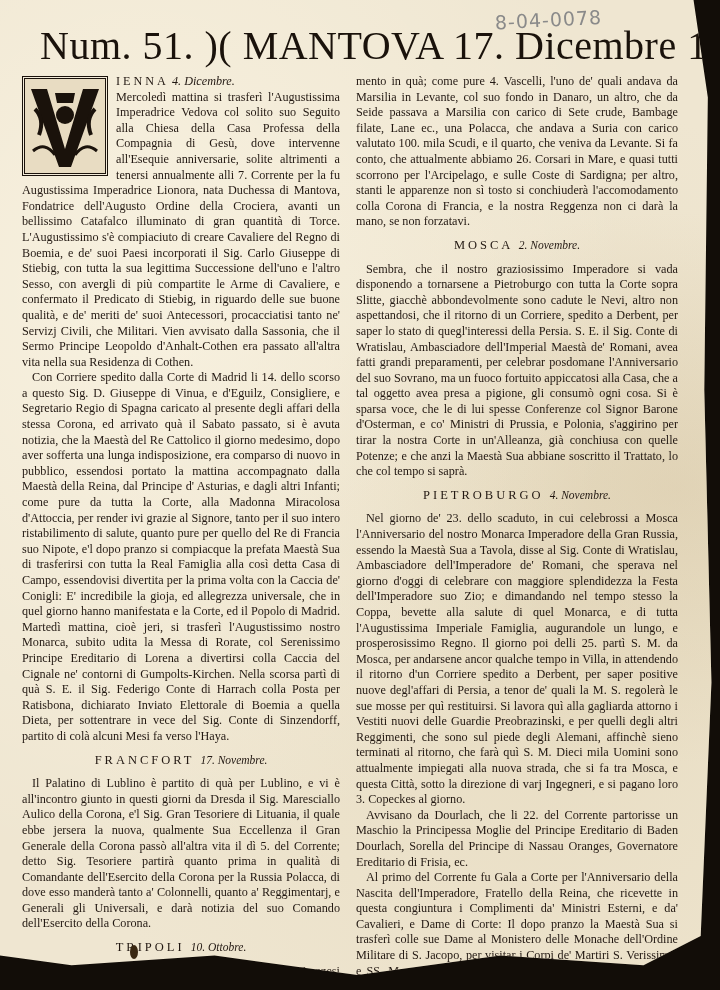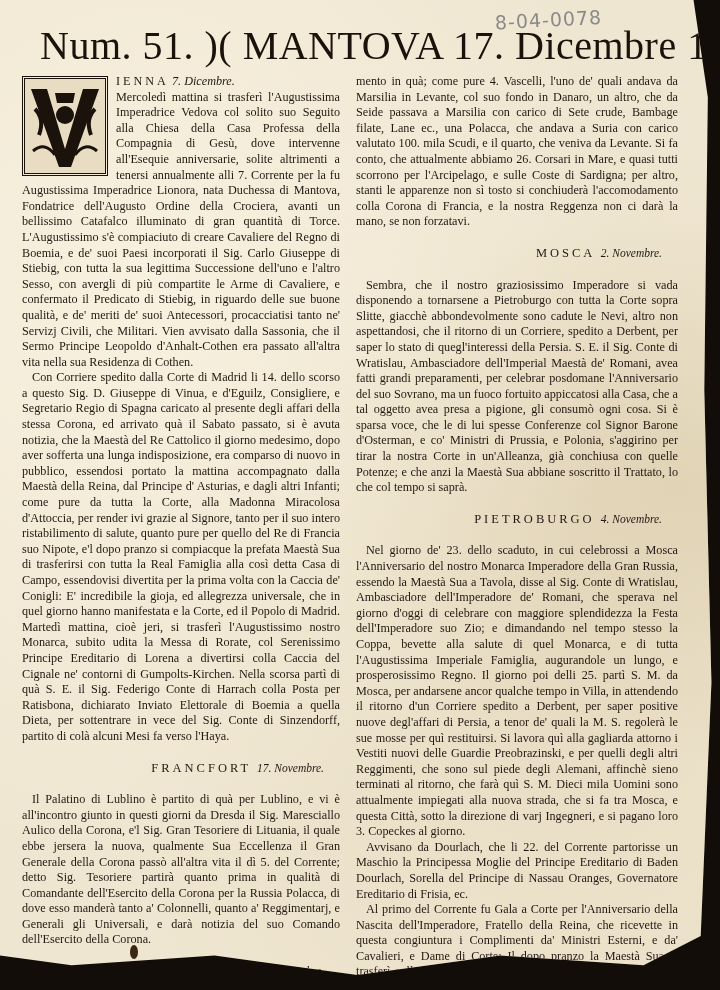--- a/index.html
+++ b/index.html
@@ -35,21 +35,21 @@
     position:absolute; top:74px;
     font-family:"Liberation Serif","DejaVu Serif",serif;
     font-size:12.2px; line-height:15.6px; color:#221812;
     text-align:justify;
   }
   .col.left { left:22px; width:318px; }
   .col.right { left:356px; width:322px; }
   .col p { margin:0; text-indent:10px; }
   .col p.cont { text-indent:0; }
   .dateline {
-    text-align:right; letter-spacing:3px; margin:16px; font-size:12.5px;
+    text-align:center; letter-spacing:3px; margin:8px; font-size:12.5px;
   }
   .dateline i { letter-spacing:0; font-size:11.5px; }
   .dropcap {
     float:left; width:86px; height:100px; margin:2px 8px 0 0;
     border:3px double #1a120b; background:#f4ecda; position:relative;
     box-sizing:border-box;
   }
   .dropcap svg { position:absolute; left:0; top:0; }
   .first-dateline { letter-spacing:3px; }
   .stain { position:absolute; border-radius:50%; }
@@ -69,21 +69,21 @@
         <rect x="0" y="0" width="80" height="94" fill="#e8dcc2"></rect>
         <path d="M6 10 L22 10 L40 70 L58 10 L74 10 L46 88 L34 88 Z" fill="#1a120b"></path>
         <path d="M30 14 L50 14 L48 24 L32 24 Z" fill="#1a120b"></path>
         <circle cx="40" cy="36" r="9" fill="#1a120b"></circle>
         <path d="M10 30 Q20 40 14 56 M70 30 Q60 40 66 56" stroke="#1a120b" stroke-width="4" fill="none"></path>
         <path d="M8 72 Q20 62 30 76 M72 72 Q60 62 50 76" stroke="#1a120b" stroke-width="3" fill="none"></path>
       </svg>
     </div>
     <p class="cont">
       <span class="first-dateline">IENNA</span>
-      <i>7. Dicembre.</i><br>
+      <i>4. Dicembre.</i><br>
       <span>Mercoledì mattina si trasferì l'Augustissima Imperadrice Vedova col solito suo Seguito alla Chiesa della Casa Professa della Compagnia di Gesù, dove intervenne all'Esequie anniversarie, solite altrimenti a tenersi annualmente alli 7. Corrente per la fu Augustissima Imperadrice Lionora, nata Duchessa di Mantova, Fondatrice dell'Augusto Ordine della Crociera, avanti un bellissimo Catafalco illuminato di gran quantità di Torce. L'Augustissimo s'è compiaciuto di creare Cavaliere del Regno di Boemia, e de' suoi Paesi incorporati il Sig. Carlo Giuseppe di Stiebig, con tutta la sua legittima Successione dell'uno e l'altro Sesso, con avergli di più compartite le Arme di Cavaliere, e confermato il Predicato di Stiebig, in riguardo delle sue buone qualità, e de' meriti de' suoi Antecessori, procacciatisi tanto ne' Servizj Civili, che Militari. Vien avvisato dalla Sassonia, che il Sermo Principe Leopoldo d'Anhalt-Cothen era passato all'altra vita nella sua Residenza di Cothen.</span>
     </p>
     <p>Con Corriere spedito dalla Corte di Madrid li 14. dello scorso a questo Sig. D. Giuseppe di Vinua, e d'Eguilz, Consigliere, e Segretario Regio di Spagna caricato al presente degli affari della stessa Corona, ed arrivato quà il Sabato passato, si è avuta notizia, che la Maestà del Re Cattolico il giorno medesimo, dopo aver sofferta una lunga indisposizione, era comparso di nuovo in pubblico, essendosi portato la mattina accompagnato dalla Maestà della Reina, dal Principe d' Asturias, e dagli altri Infanti; come pure da tutta la Corte, alla Madonna Miracolosa d'Attoccia, per render ivi grazie al Signore, tanto per il suo intero ristabilimento di salute, quanto pure per quello del Re di Francia suo Nipote, e'l dopo pranzo si compiacque la prefata Maestà Sua di trasferirsi con tutta la Real Famiglia alla così detta Casa di Campo, essendovisi divertita per la prima volta con la Caccia de' Conigli: E' incredibile la gioja, ed allegrezza universale, che in quel giorno hanno manifestata e la Corte, ed il Popolo di Madrid. Martedì mattina, cioè jeri, si trasferì l'Augustissimo nostro Monarca, subito udita la Messa di Rorate, col Serenissimo Principe Ereditario di Lorena a divertirsi colla Caccia del Cignale ne' contorni di Gumpolts-Kirchen. Nella scorsa partì di quà S. E. il Sig. Federigo Conte di Harrach colla Posta per Ratisbona, dichiarato Inviato Elettorale di Boemia a quella Dieta, per sottentrare in vece del Sig. Conte di Sinzendorff, partito di colà alcuni Mesi fa verso l'Haya.</p>
     <div class="dateline">
       <span>FRANCFORT</span>
       <i>17. Novembre.</i>
     </div>
     <p>Il Palatino di Lublino è partito di quà per Lublino, e vi è all'incontro giunto in questi giorni da Dresda il Sig. Maresciallo Aulico della Corona, e'l Sig. Gran Tesoriere di Lituania, il quale ebbe jersera la nuova, qualmente Sua Eccellenza il Gran Generale della Corona passò all'altra vita il dì 5. del Corrente; detto Sig. Tesoriere partirà quanto prima in qualità di Comandante dell'Esercito della Corona per la Russia Polacca, di dove esso manderà tanto a' Colonnelli, quanto a' Reggimentarj, e Generali gli Universali, e darà notizia del suo Comando dell'Esercito della Corona.</p>
     <div class="dateline">
       <span>TRIPOLI</span>

